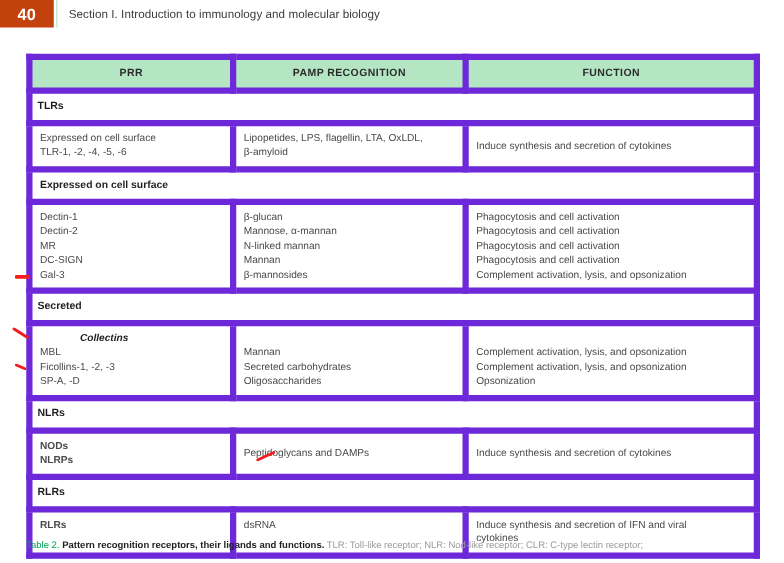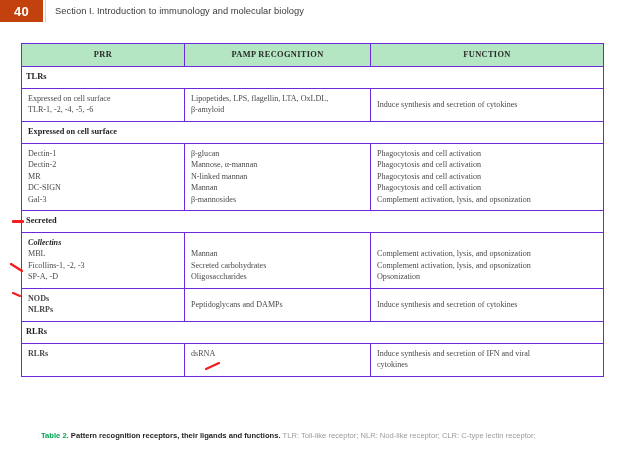--- a/index.html
+++ b/index.html
@@ -66,27 +66,26 @@
     top: 43px;
     width: 582px;
   }
   table.prr {
     width: 582px;
     border-collapse: collapse;
     table-layout: fixed;
     border: 1.4px solid #3cba6e;
   }
   table.prr td {
-    border: 1px solid #6d28d9;
+    border: 5px solid #6d28d9;
     vertical-align: top;
     padding: 4px 6px 5px 6px;
     font-size: 8.1px;
     line-height: 1.42;
     color: #4a4a4a;
-    font-family: Liberation Serif, serif;
   }
   col.c1 { width: 163px; }
   col.c2 { width: 186px; }
   col.c3 { width: 233px; }
 
   
   tr.head td {
     background: #b4e6c4;
     text-align: center;
     font-weight: bold;
@@ -115,20 +114,21 @@
     color: #1f1f1f;
     background: #ffffff;
     height: 18px;
     vertical-align: middle;
   }
   .grp-title {
     font-weight: bold;
     font-style: italic;
     color: #1f1f1f;
     display: block;
+    margin-left: 32px;
   }
   .bold-cell {
     font-weight: bold;
     color: #1f1f1f;
   }
   .cell-mid { vertical-align: middle !important; }
   .ln { display: block; white-space: nowrap; }
 
   
   .caption {
@@ -136,22 +136,21 @@
     left: 21px;
     top: 430px;
     width: 606px;
     font-size: 7.6px;
     line-height: 1.5;
     color: #9b9b9b;
     white-space: nowrap;
   }
   .caption .cap-num {
     color: #00a651;
-    font-weight: bold;
-    padding-left: 20px;
+    font-weight: normal;
   }
   .caption .cap-title {
     color: #1f1f1f;
     font-weight: bold;
   }
 
   
   .annot { position: absolute; pointer-events: none; }
   #annot-dash {
     left: 12px; top: 220px;
@@ -262,20 +261,23 @@
             <span class="ln">Oligosaccharides</span>
           </td>
           <td>
             <span class="ln" style="visibility:hidden">&nbsp;</span>
             <span class="ln">Complement activation, lysis, and opsonization</span>
             <span class="ln">Complement activation, lysis, and opsonization</span>
             <span class="ln">Opsonization</span>
           </td>
         </tr>
 
+        <tr class="band">
+          <td colspan="3">NLRs</td>
+        </tr>
 
         <tr>
           <td class="bold-cell">
             <span class="ln">NODs</span>
             <span class="ln">NLRPs</span>
           </td>
           <td class="cell-mid">Peptidoglycans and DAMPs</td>
           <td class="cell-mid">Induce synthesis and secretion of cytokines</td>
         </tr>
 

